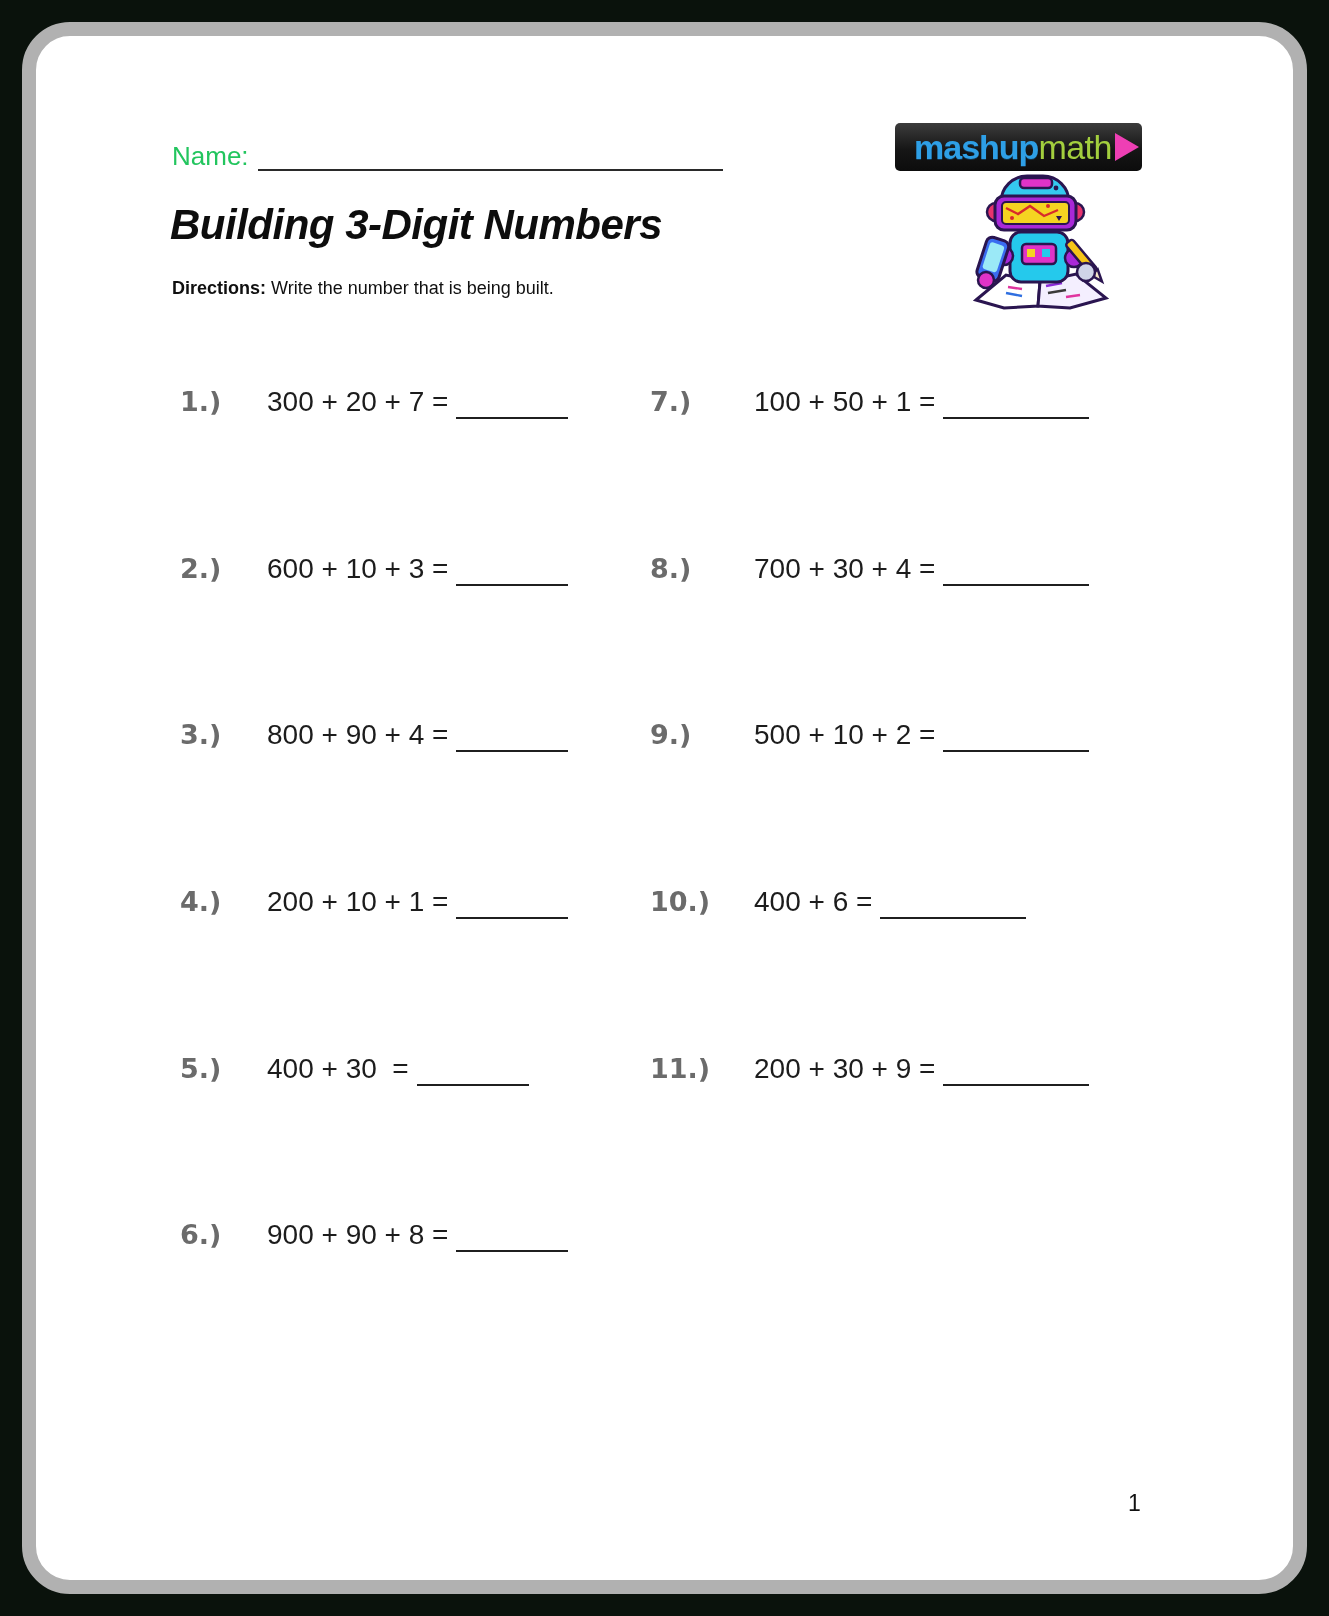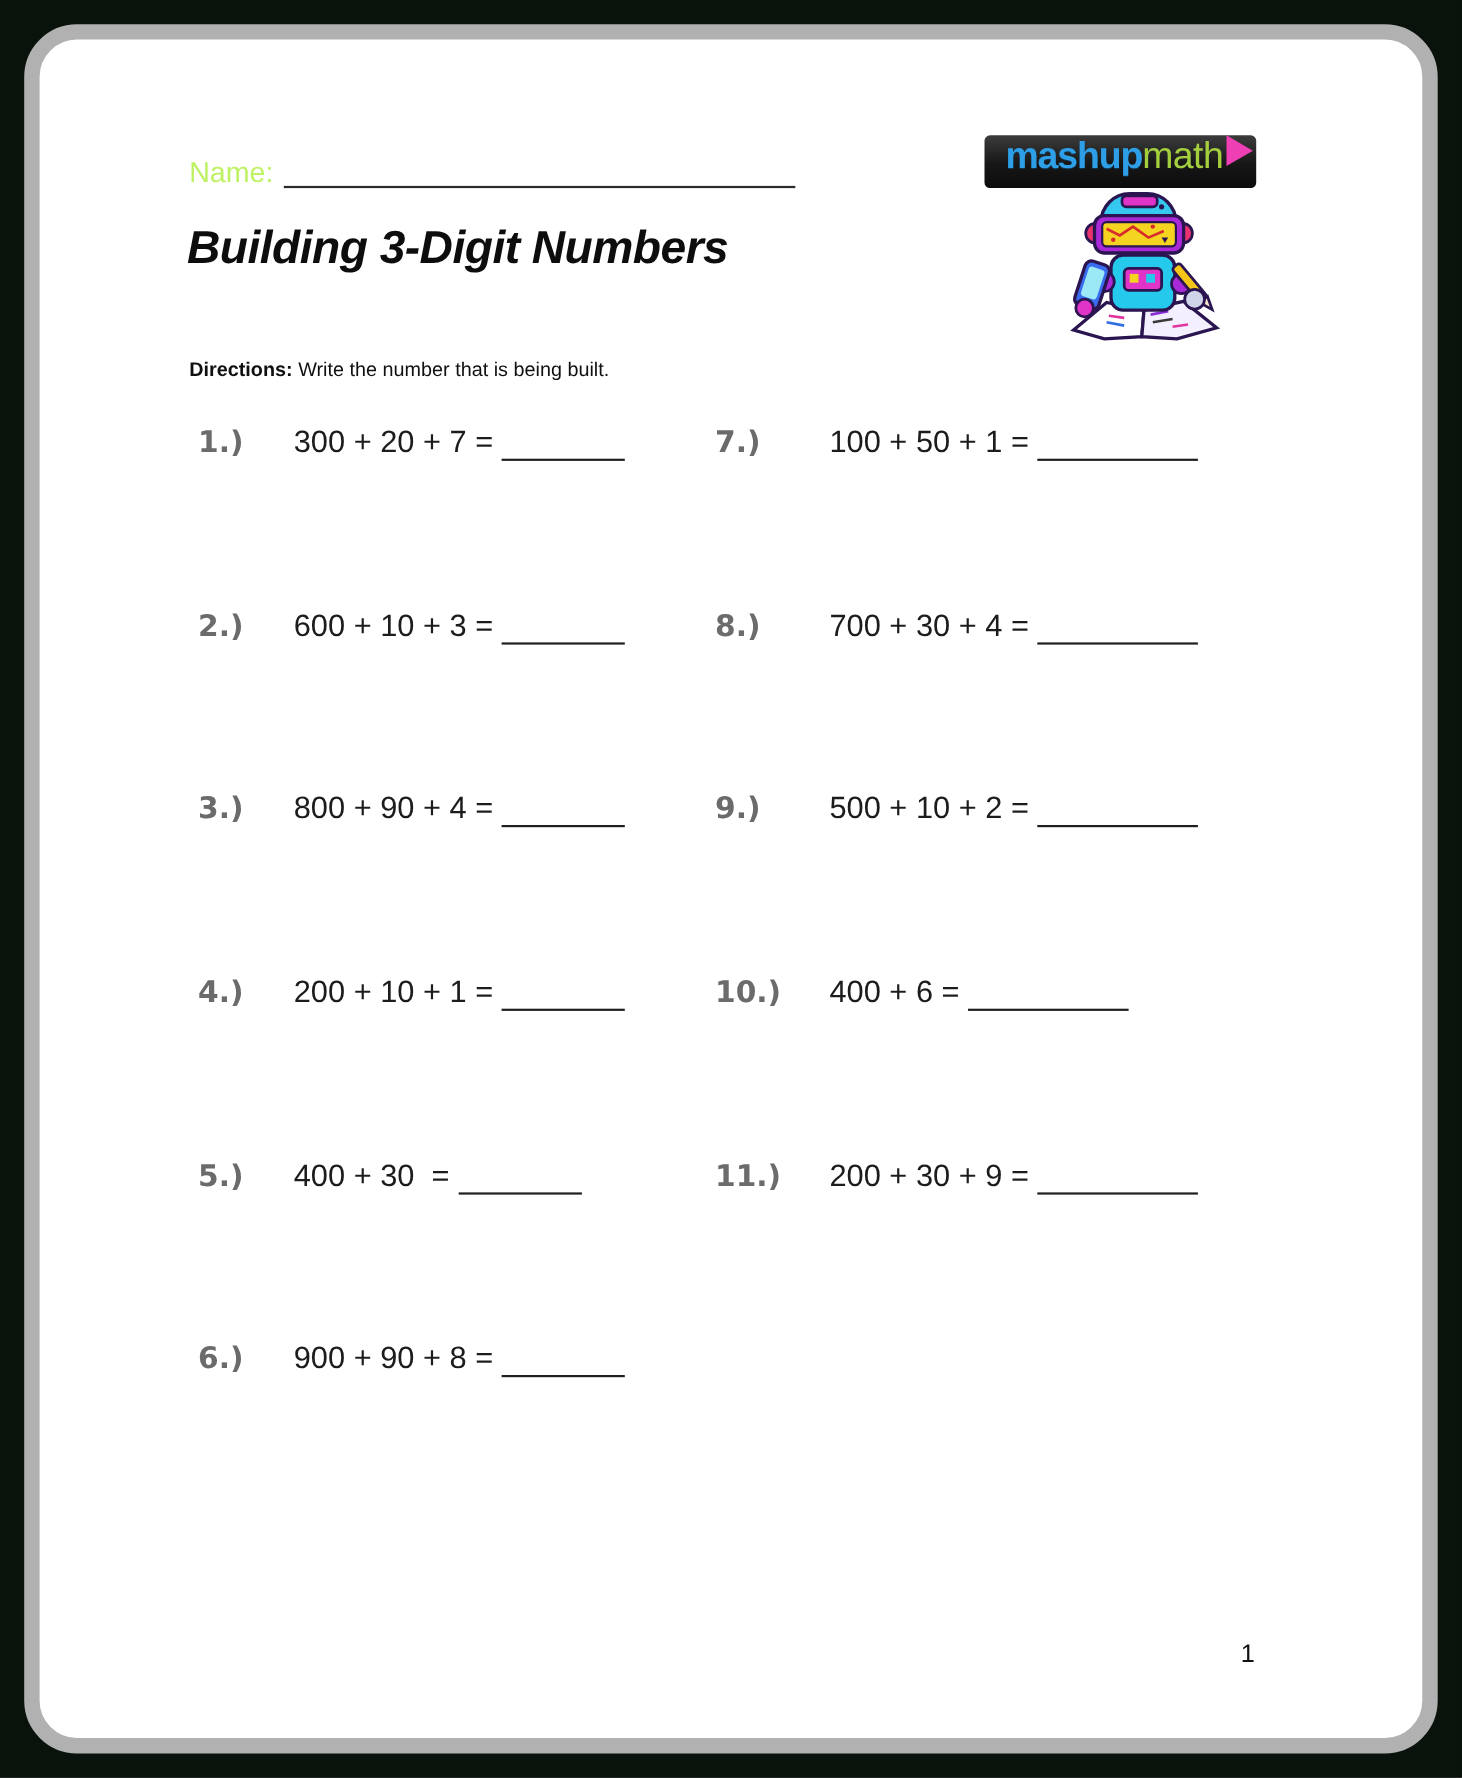--- a/index.html
+++ b/index.html
@@ -9,40 +9,40 @@
     background:#0a120c; overflow:hidden;
     font-family:"Liberation Sans", sans-serif;
   }
   .sheet {
     position:absolute; left:22px; top:22px; width:1285px; height:1572px;
     background:#ffffff; border:14px solid #b1b1b1; border-radius:48px;
   }
   
   .name-label {
     position:absolute; left:172px; top:141px;
-    font-size:26px; color:#bef264;
+    font-size:26px; color:#22c55e;
   }
   .name-line {
     position:absolute; left:258px; top:169px; width:465px; height:0;
     border-top:2.6px solid #2a2a2a;
   }
   .page-title {
     position:absolute; left:170px; top:201px;
     font-size:42px; font-weight:700; color:#0d0d0d; letter-spacing:-0.5px;font-style:italic;
   }
   .directions {
     position:absolute; left:172px; top:278px;
-    font-size:18px; color:#101010;margin-top:48px;
+    font-size:18px; color:#101010;
   }
   .directions b { font-weight:700; }
   
   .logo {
     position:absolute; left:895px; top:123px; width:247px; height:48px;
     background:linear-gradient(180deg,#3c3c3c 0%,#161616 55%,#0c0c0c 100%);
-    border-radius:5px; display:flex; justify-content:center;
+    border-radius:5px; display:flex; align-items:center; justify-content:center;
   }
   .logo-mashup {
     font-size:34px; font-weight:800; color:#2e9fe6; letter-spacing:-1px;
     text-shadow:0 1px 0 #12344d;
   }
   .logo-math {
     font-size:34px; font-weight:400; color:#a3cf3e; letter-spacing:-0.5px;
   }
   .logo-play {
     width:0; height:0; margin-left:3px; margin-right:-16px;

